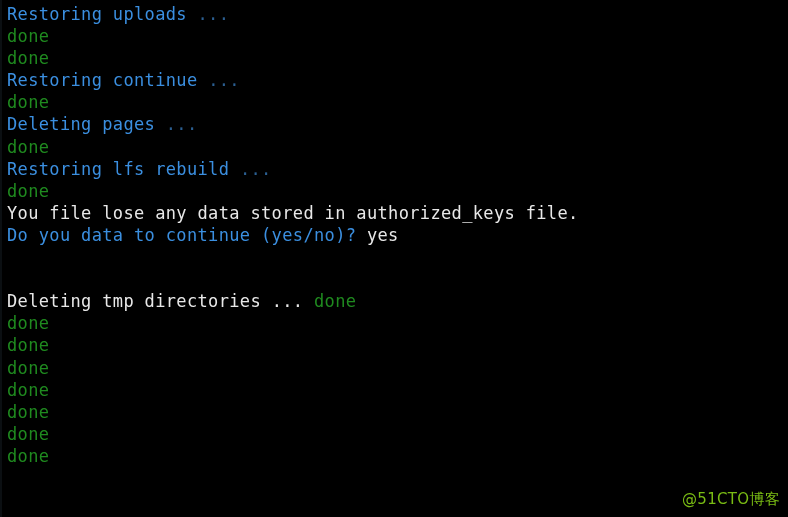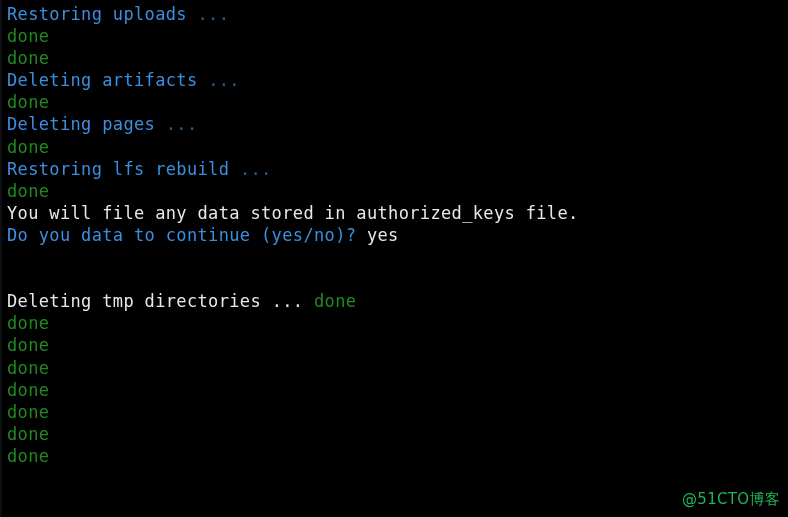--- a/index.html
+++ b/index.html
@@ -45,41 +45,41 @@
   .c-white  { color: #e8e8e8; }
   .c-blue   { color: #3b8fe0; }
   .c-dimblue{ color: #2b5f92; }
   .c-green  { color: #1f8a1f; }
   #watermark {
     position: absolute;
     right: 8px;
     bottom: 8px;
     font-family: "DejaVu Sans", "Liberation Sans", sans-serif;
     font-size: 15px;
-    color: #22c55e;
+    color: #84cc16;
     opacity: 0.92;
     letter-spacing: 0.3px;
     white-space: pre;
   }
 </style>
 </head>
 <body>
 
 <div id="terminal">
   <div id="console-output">
       <div class="line"><span class="seg c-blue">Restoring uploads </span><span class="seg c-dimblue">...</span></div>
       <div class="line"><span class="seg c-green">done</span></div>
       <div class="line"><span class="seg c-green">done</span></div>
-      <div class="line"><span class="seg c-blue">Deleting artifacts </span><span class="seg c-dimblue">...</span></div>
+      <div class="line"><span class="seg c-blue">Restoring continue </span><span class="seg c-dimblue">...</span></div>
       <div class="line"><span class="seg c-green">done</span></div>
       <div class="line"><span class="seg c-blue">Deleting pages </span><span class="seg c-dimblue">...</span></div>
       <div class="line"><span class="seg c-green">done</span></div>
       <div class="line"><span class="seg c-blue">Restoring lfs rebuild </span><span class="seg c-dimblue">...</span></div>
       <div class="line"><span class="seg c-green">done</span></div>
-      <div class="line"><span class="seg c-white">You will file any data stored in authorized_keys file.</span></div>
+      <div class="line"><span class="seg c-white">You file lose any data stored in authorized_keys file.</span></div>
       <div class="line"><span class="seg c-blue">Do you data to continue (yes/no)? </span><span class="seg c-white">yes</span></div>
       <div class="line blank"> </div>
       <div class="line blank"> </div>
       <div class="line"><span class="seg c-white">Deleting tmp directories </span><span class="seg c-white">... </span><span class="seg c-green">done</span></div>
       <div class="line"><span class="seg c-green">done</span></div>
       <div class="line"><span class="seg c-green">done</span></div>
       <div class="line"><span class="seg c-green">done</span></div>
       <div class="line"><span class="seg c-green">done</span></div>
       <div class="line"><span class="seg c-green">done</span></div>
       <div class="line"><span class="seg c-green">done</span></div>

